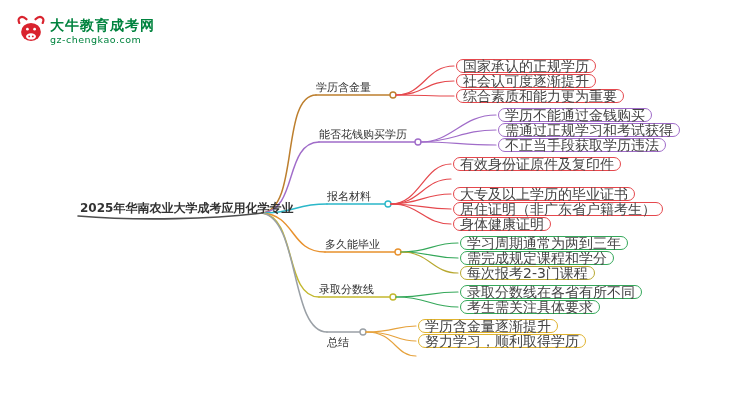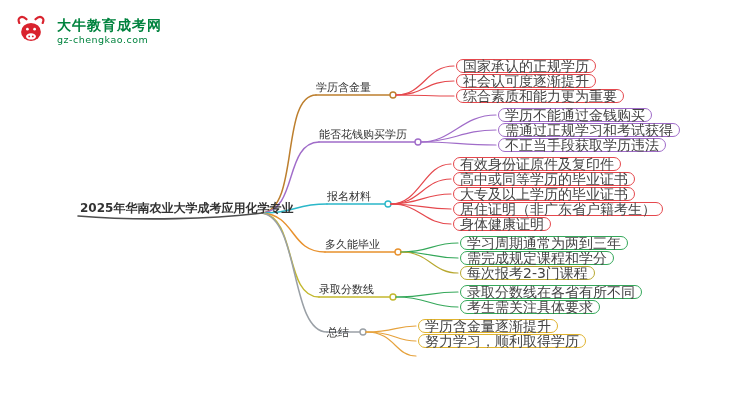--- a/index.html
+++ b/index.html
@@ -2,21 +2,21 @@
 <html><head>
 <meta charset="utf-8">
 <style>
   html,body{margin:0;padding:0;background:#fff;}
   .stage{
     position:relative;width:750px;height:410px;background:#ffffff;
     font-family:"DejaVu Sans","Liberation Sans",sans-serif;overflow:hidden;
   }
   svg.links{position:absolute;left:0;top:0;}
   
-  .logo{position:absolute;left:12px;top:12px;display:flex;align-items:center;gap:7px;cursor:pointer;}
+  .logo{position:absolute;left:12px;top:12px;display:flex;align-items:center;cursor:pointer;}
   .logo-icon{width:38px;height:38px;display:flex;align-items:center;justify-content:center;}
   .logo-title{font-size:14px;font-weight:bold;color:#00833e;letter-spacing:1px;line-height:17px;}
   .logo-url{font-size:9.5px;color:#00833e;letter-spacing:.5px;line-height:12px;}
   
   .central{
     position:absolute;left:80px;top:200px;font-size:12px;font-weight:bold;
     color:#333;white-space:nowrap;
   }
   
   .branch-label{
@@ -107,32 +107,31 @@
     </div>
   </div>
 
   <div class="central">2025年华南农业大学成考应用化学专业</div>
 
   <div class="branch-label" style="left:316px;top:81px">学历含金量</div>
   <div class="branch-label" style="left:319px;top:128px">能否花钱购买学历</div>
   <div class="branch-label" style="left:327px;top:190px">报名材料</div>
   <div class="branch-label" style="left:325px;top:238px">多久能毕业</div>
   <div class="branch-label" style="left:319px;top:283px">录取分数线</div>
-  <div class="branch-label" style="left:327px;top:326px">总结</div>
+  <div class="branch-label" style="left:327px;top:336px">总结</div>
 
   <div class="leaf bd-red" style="left:456px;top:59px">国家承认的正规学历</div>
   <div class="leaf bd-red" style="left:456px;top:74px">社会认可度逐渐提升</div>
   <div class="leaf bd-red" style="left:456px;top:89px">综合素质和能力更为重要</div>
 
   <div class="leaf bd-purple" style="left:498px;top:108px">学历不能通过金钱购买</div>
   <div class="leaf bd-purple" style="left:498px;top:123px">需通过正规学习和考试获得</div>
   <div class="leaf bd-purple" style="left:498px;top:138px">不正当手段获取学历违法</div>
 
   <div class="leaf bd-red" style="left:453px;top:157px">有效身份证原件及复印件</div>
-  <div class="leaf bd-red" style="left:453px;top:172px">高中或同等学历的毕业证书</div>
   <div class="leaf bd-red" style="left:453px;top:187px">大专及以上学历的毕业证书</div>
   <div class="leaf bd-red" style="left:453px;top:202px">居住证明（非广东省户籍考生）</div>
   <div class="leaf bd-red" style="left:453px;top:217px">身体健康证明</div>
 
   <div class="leaf bd-green" style="left:460px;top:236px">学习周期通常为两到三年</div>
   <div class="leaf bd-green" style="left:460px;top:251px">需完成规定课程和学分</div>
   <div class="leaf bd-olive" style="left:460px;top:266px">每次报考2-3门课程</div>
 
   <div class="leaf bd-green" style="left:460px;top:285px">录取分数线在各省有所不同</div>
   <div class="leaf bd-green" style="left:460px;top:300px">考生需关注具体要求</div>

